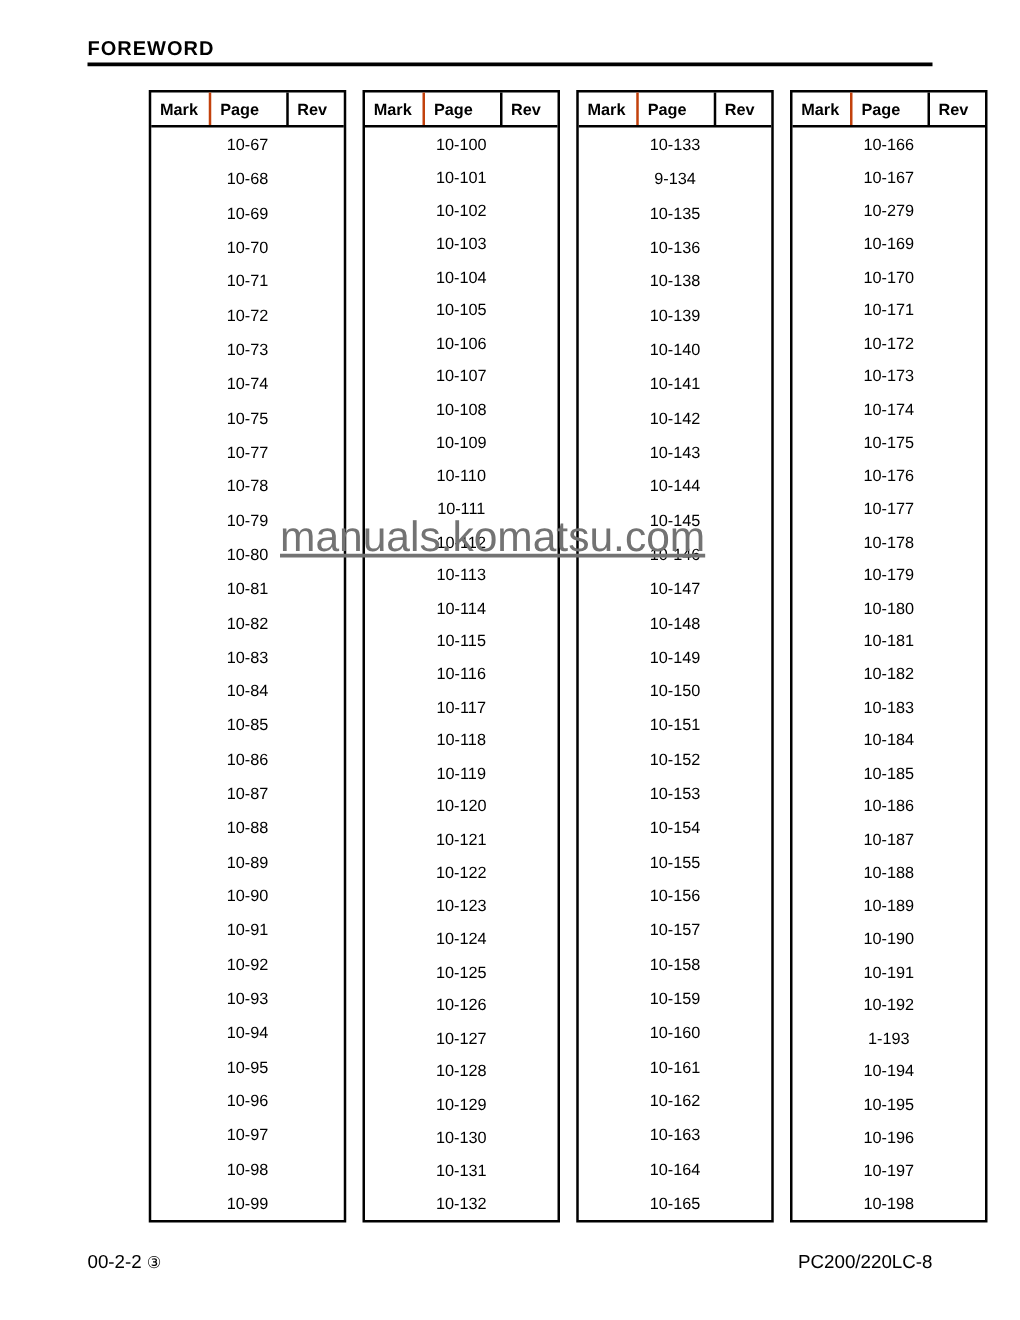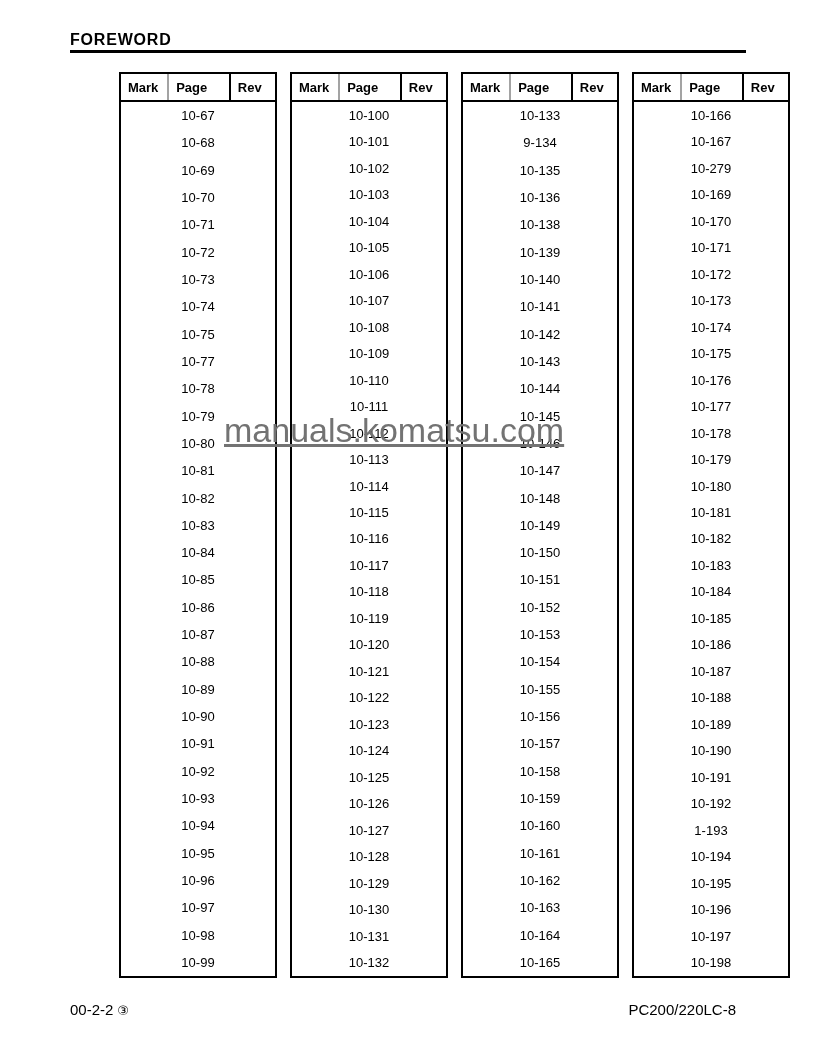--- a/index.html
+++ b/index.html
@@ -56,21 +56,21 @@
   .th {
     box-sizing: border-box;
     display: flex;
     align-items: center;
     padding-left: 7px;
     font-size: 13px;
     font-weight: bold;
     overflow: hidden;
   }
   .th:nth-child(1) { width: 30%; }
-  .th:nth-child(2) { width: 40%; border-left: 2px solid #a3a3a3; }
+  .th:nth-child(2) { width: 40%; border-left: 2px solid #c2410c; }
   .th:nth-child(3) { width: 30%; border-left: 2px solid #000000; }
   .tbody {
     flex: 1;
     display: flex;
     flex-direction: column;
   }
   .trow { flex: 1; display: flex; }
   .td { box-sizing: border-box; }
   .td:nth-child(1) { width: 30%; }
   .td:nth-child(2) {
@@ -99,21 +99,21 @@
     top: 1001px;
     font-size: 15px;
     white-space: nowrap;
   }
   .rev-symbol {
     font-size: 13px;
     margin-left: 4px;
   }
   .footer-right {
     position: absolute;
-    right: 80px;
+    right: 70px;
     top: 1001px;
     font-size: 15px;
     white-space: nowrap;
     margin-left: 12px;
   }
 </style>
 </head>
 <body>
 
 <div class="page">

